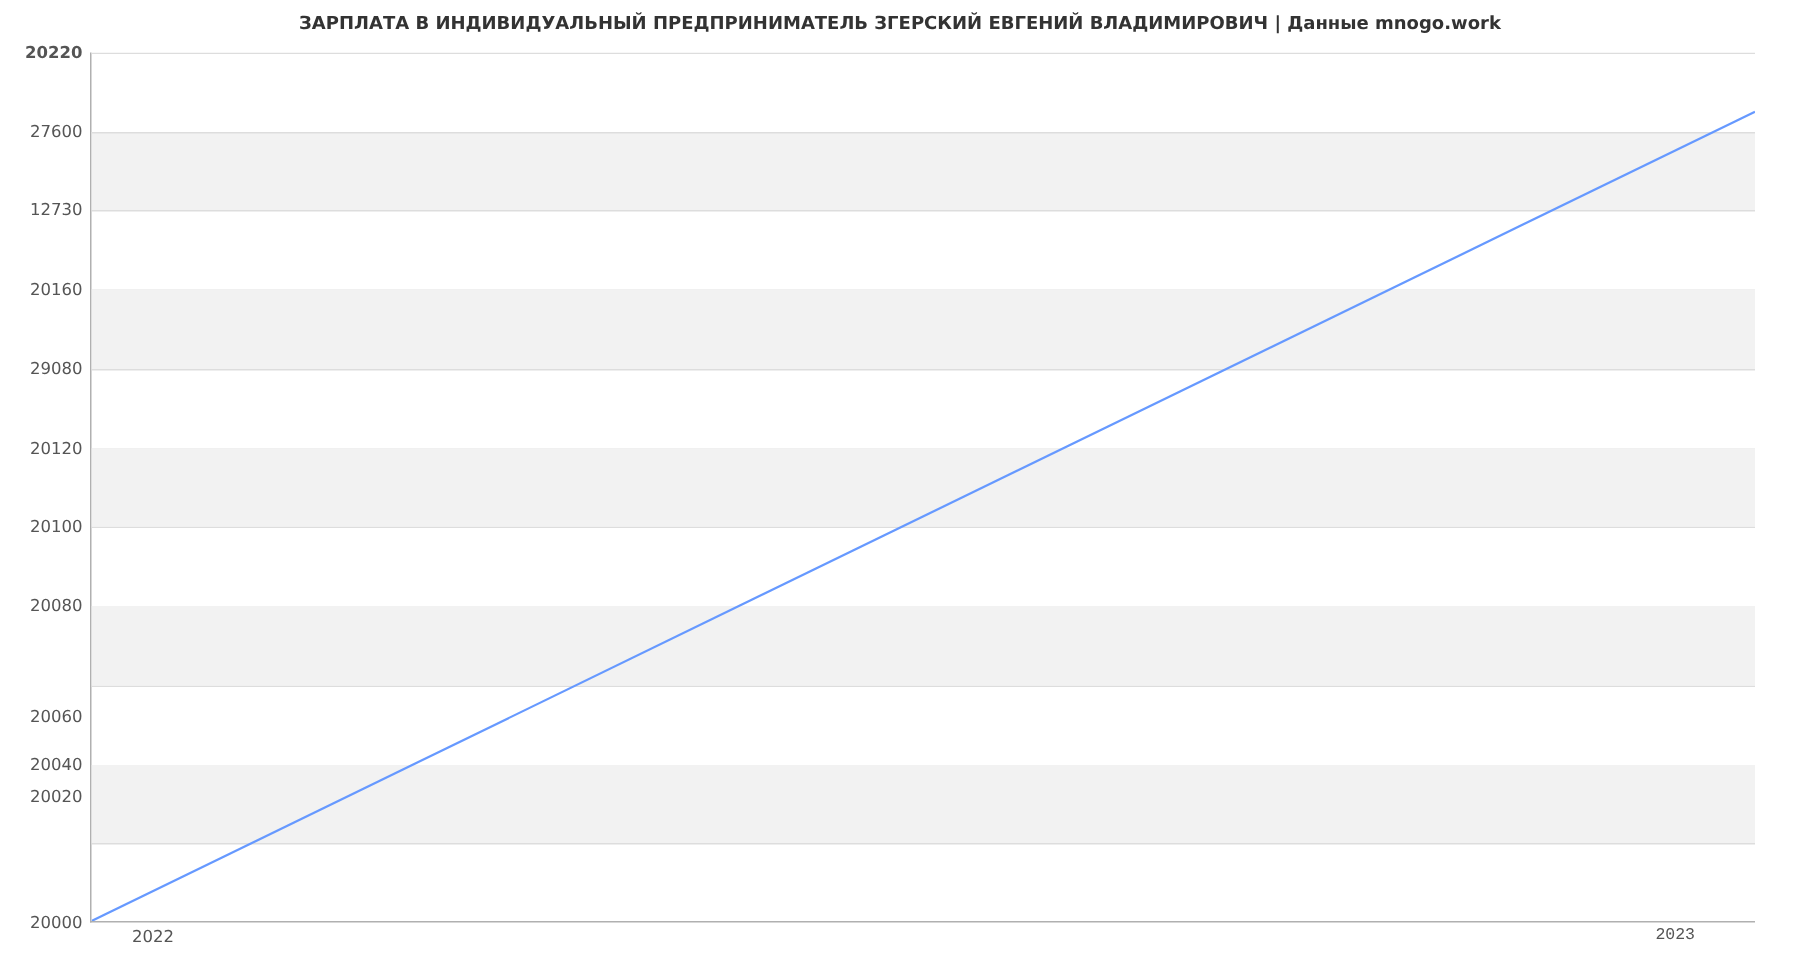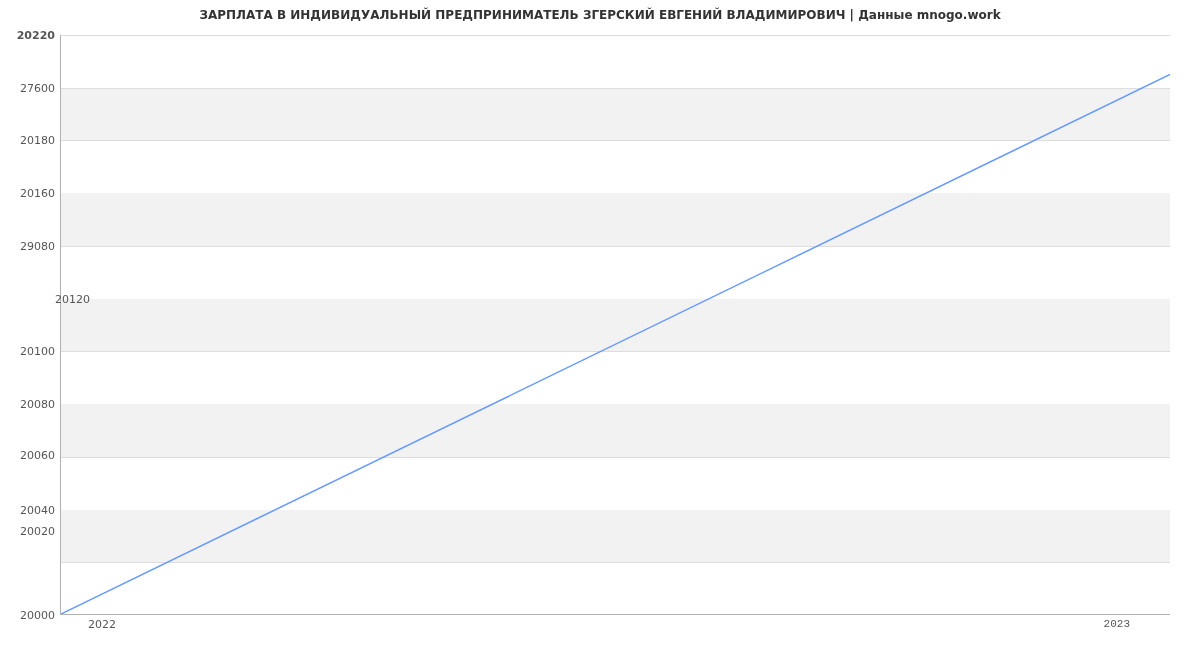--- a/index.html
+++ b/index.html
@@ -99,27 +99,27 @@
       <div class="band" style="top: 474.545px; height: 52.7273px;"></div>
     <svg class="line" id="line-svg" preserveAspectRatio="none" viewBox="0 0 1110 580">
         <path d="M0 580 L1110 39.54545454545462" fill="none" stroke="#6699ff" stroke-width="1.5"></path>
       </svg>
   </div>
 
   <div id="yticks">
       <div class="ytick" style="top: 615px;">20000</div>
       <div class="ytick" style="top: 531px;">20020</div>
       <div class="ytick" style="top: 509.545px;">20040</div>
-      <div class="ytick" style="top: 455px;">20060</div>
+      <div class="ytick" style="top: 478px;">20060</div>
       <div class="ytick" style="top: 404.091px;">20080</div>
       <div class="ytick" style="top: 351.364px;">20100</div>
-      <div class="ytick" style="top: 298.636px; margin-left: 35px;">20120</div>
+      <div class="ytick" style="top: 298.636px;">20120</div>
       <div class="ytick" style="top: 245.909px;">29080</div>
       <div class="ytick" style="top: 193.182px;">20160</div>
-      <div class="ytick" style="top: 140.455px;">20180</div>
+      <div class="ytick" style="top: 140.455px;">12730</div>
       <div class="ytick" style="top: 87.7273px;">27600</div>
       <div class="ytick" style="top: 35px; font-weight: bold;">20220</div>
     </div>
   <div id="xticks">
       <div class="xtick" style="left: 60px; margin-left: 28px;">2022</div>
       <div class="xtick" style="left: 1130px; transform: translateX(-100%); font-family: Liberation Mono, monospace;">2023</div>
     </div>
 </div>
 
 </body></html>

